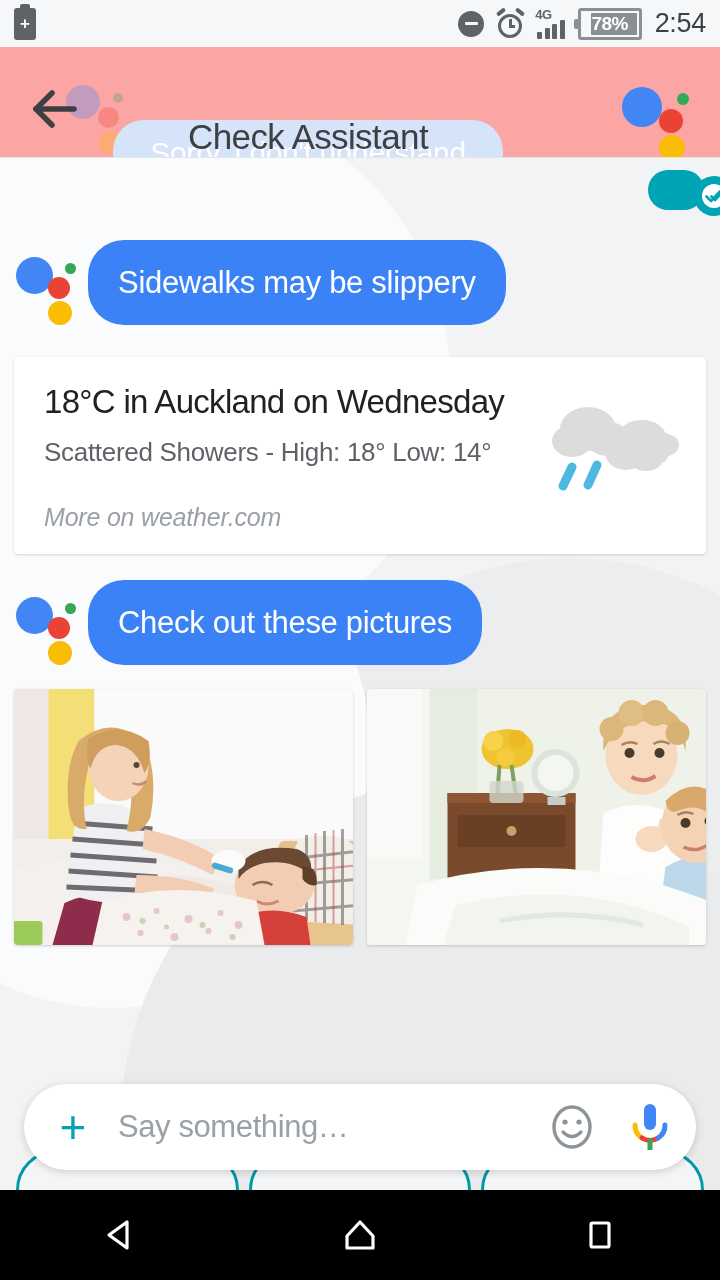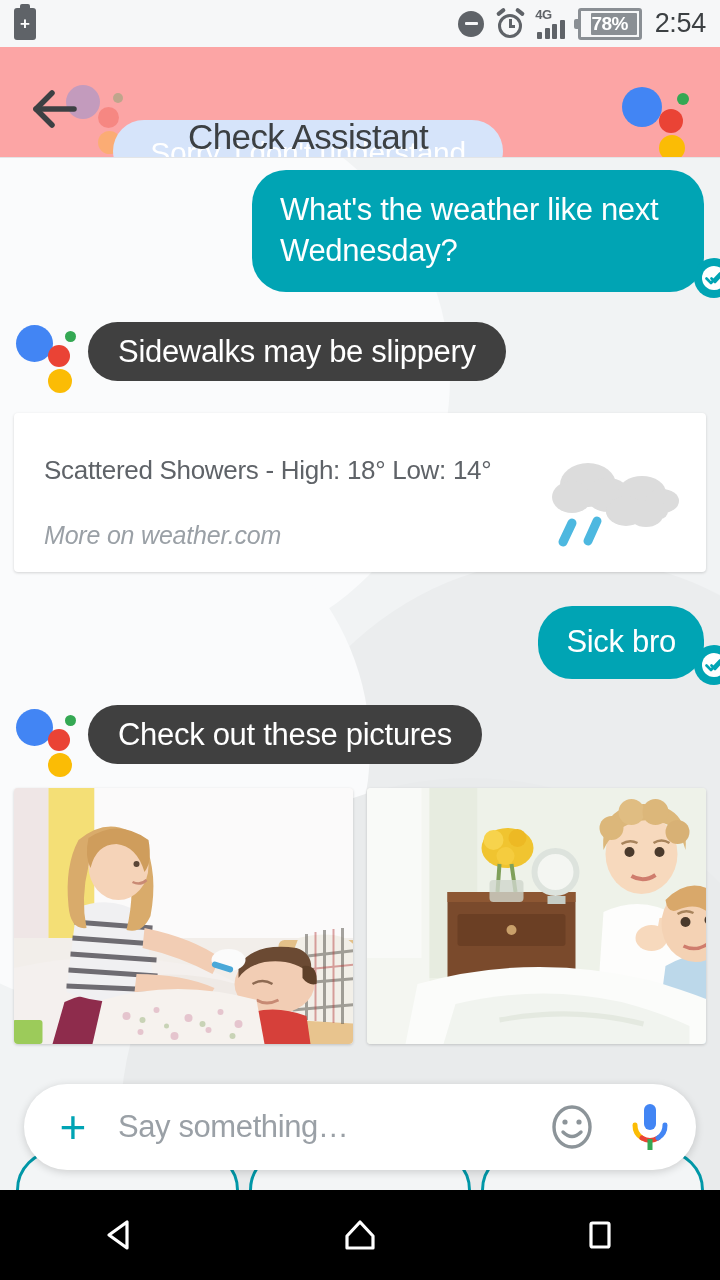--- a/index.html
+++ b/index.html
@@ -144,22 +144,22 @@
     background:#00a4b4; color:#fff; border-radius:34px;
     padding:20px 28px; font-size:31px; line-height:1.32; max-width:452px;
     letter-spacing:-.3px; position:relative;
   }
   .tick {
     position:absolute; right:-30px; bottom:-6px; width:40px; height:40px;
     border-radius:50%; background:#00a4b4; display:flex;
     align-items:center; justify-content:center;
   }
   .bubble-asst {
-    background:#404040; color:#fff; border-radius:36px;
-    padding:11px 30px; font-size:31px; line-height:1.2;
+    background:#3b82f6; color:#fff; border-radius:36px;
+    padding:24px 30px; font-size:31px; line-height:1.2;
     letter-spacing:-.3px; white-space:nowrap;
   }
   .mini-logo { position:relative; width:60px; height:56px; flex:0 0 60px; margin-right:12px; }
   .mini-logo .d-blue { position:absolute; left:0; top:2px; width:37px; height:37px; border-radius:50%; background:#4285f4; }
   .mini-logo .d-red { position:absolute; left:32px; top:22px; width:22px; height:22px; border-radius:50%; background:#ea4335; }
   .mini-logo .d-green { position:absolute; left:49px; top:8px; width:11px; height:11px; border-radius:50%; background:#34a853; }
   .mini-logo .d-yellow { position:absolute; left:32px; top:46px; width:24px; height:24px; border-radius:50%; background:#fbbc05; }
 
   
   .card {
@@ -280,21 +280,20 @@
   </div>
 
   <div id="convo">
     <div class="wm wm1"></div>
     <div class="wm wm2"></div>
     <div class="wm wm3"></div>
     <div class="wm wm4"></div>
 
     <div class="row right" style="margin-top:12px;">
       <div class="bubble-user">
-        <span>What's the weather like next Wednesday?</span>
         <span class="tick">
           <svg width="26" height="26" viewBox="0 0 26 26">
             <circle cx="13" cy="13" r="12" fill="#fff"></circle>
             <path d="M5.5 13.5 L10 18 L19 8.5" fill="none" stroke="#00a4b4" stroke-width="2.6" stroke-linecap="round" stroke-linejoin="round"></path>
             <path d="M10.5 13.5 L14 17 L21.5 9" fill="none" stroke="#00a4b4" stroke-width="2.6" stroke-linecap="round" stroke-linejoin="round"></path>
           </svg>
         </span>
       </div>
     </div>
 
@@ -305,20 +304,21 @@
         <span class="d-green"></span>
           <span class="d-yellow"></span>
       </div>
       <div class="bubble-asst">
         <span>Sidewalks may be slippery</span>
       </div>
     </div>
 
     <div style="margin-top:32px;">
       <div class="card">
+        <div class="card-title">18°C in Auckland on Wednesday</div>
         <div class="card-sub">Scattered Showers - High: 18° Low: 14°</div>
         <div class="card-link">More on weather.com</div>
         <div class="wx-icon">
           <svg width="130" height="100" viewBox="0 0 130 100">
             <g fill="#dcdcdc">
               <ellipse cx="38" cy="36" rx="28" ry="22"></ellipse>
               <ellipse cx="22" cy="48" rx="20" ry="16"></ellipse>
               <ellipse cx="58" cy="46" rx="22" ry="17"></ellipse>
               <ellipse cx="92" cy="44" rx="24" ry="17"></ellipse>
               <ellipse cx="112" cy="52" rx="17" ry="12"></ellipse>
@@ -328,32 +328,20 @@
             </g>
             <g stroke="#4db8e0" stroke-width="9" stroke-linecap="round">
               <line x1="22" y1="74" x2="13" y2="93"></line>
               <line x1="47" y1="72" x2="38" y2="92"></line>
             </g>
           </svg>
         </div>
       </div>
     </div>
 
-    <div class="row right" style="margin-top:34px;">
-      <div class="bubble-user" style="font-size:31px;padding:16px 28px;">
-        <span>Sick bro</span>
-        <span class="tick">
-          <svg width="26" height="26" viewBox="0 0 26 26">
-            <circle cx="13" cy="13" r="12" fill="#fff"></circle>
-            <path d="M5.5 13.5 L10 18 L19 8.5" fill="none" stroke="#00a4b4" stroke-width="2.6" stroke-linecap="round" stroke-linejoin="round"></path>
-            <path d="M10.5 13.5 L14 17 L21.5 9" fill="none" stroke="#00a4b4" stroke-width="2.6" stroke-linecap="round" stroke-linejoin="round"></path>
-          </svg>
-        </span>
-      </div>
-    </div>
 
     <div class="row left" style="margin-top:26px;">
       <div class="mini-logo">
         <span class="d-blue"></span>
           <span class="d-red"></span>
         <span class="d-green"></span>
           <span class="d-yellow"></span>
       </div>
       <div class="bubble-asst">
         <span>Check out these pictures</span>

